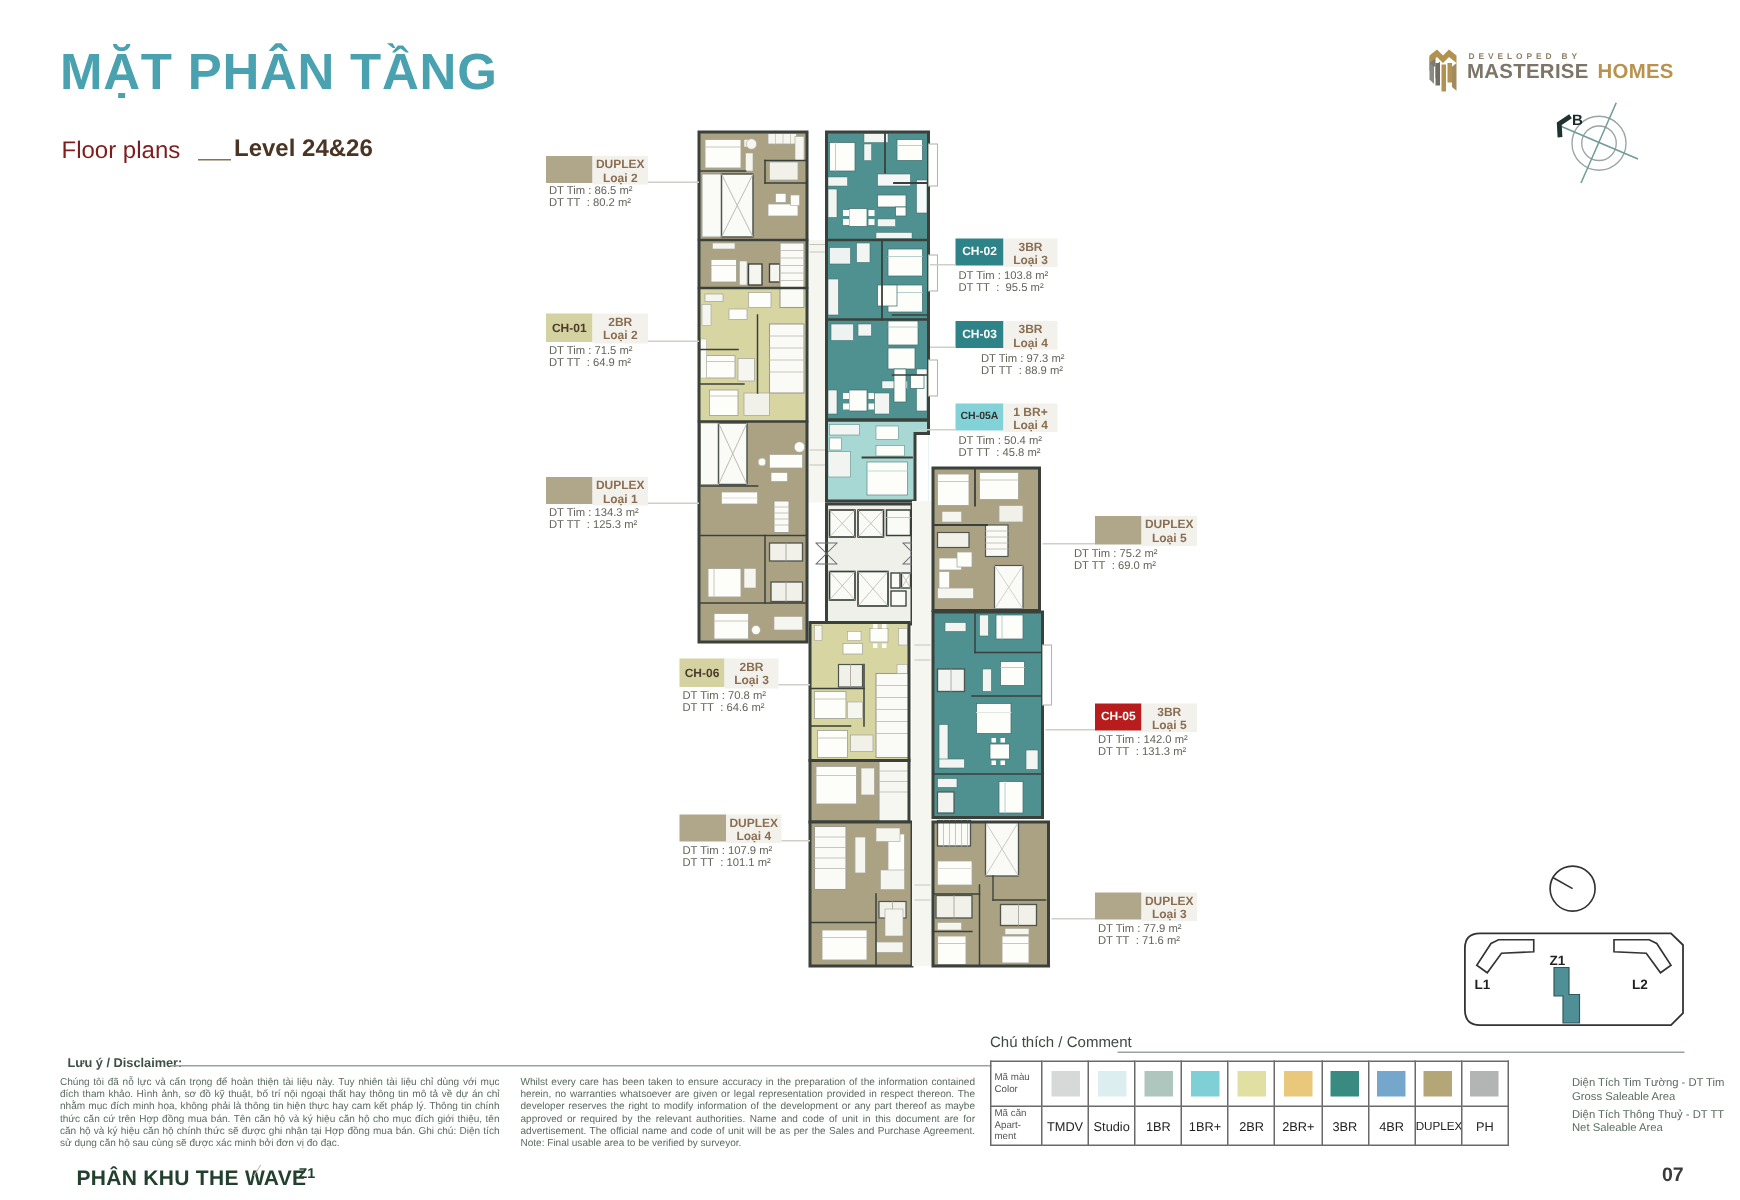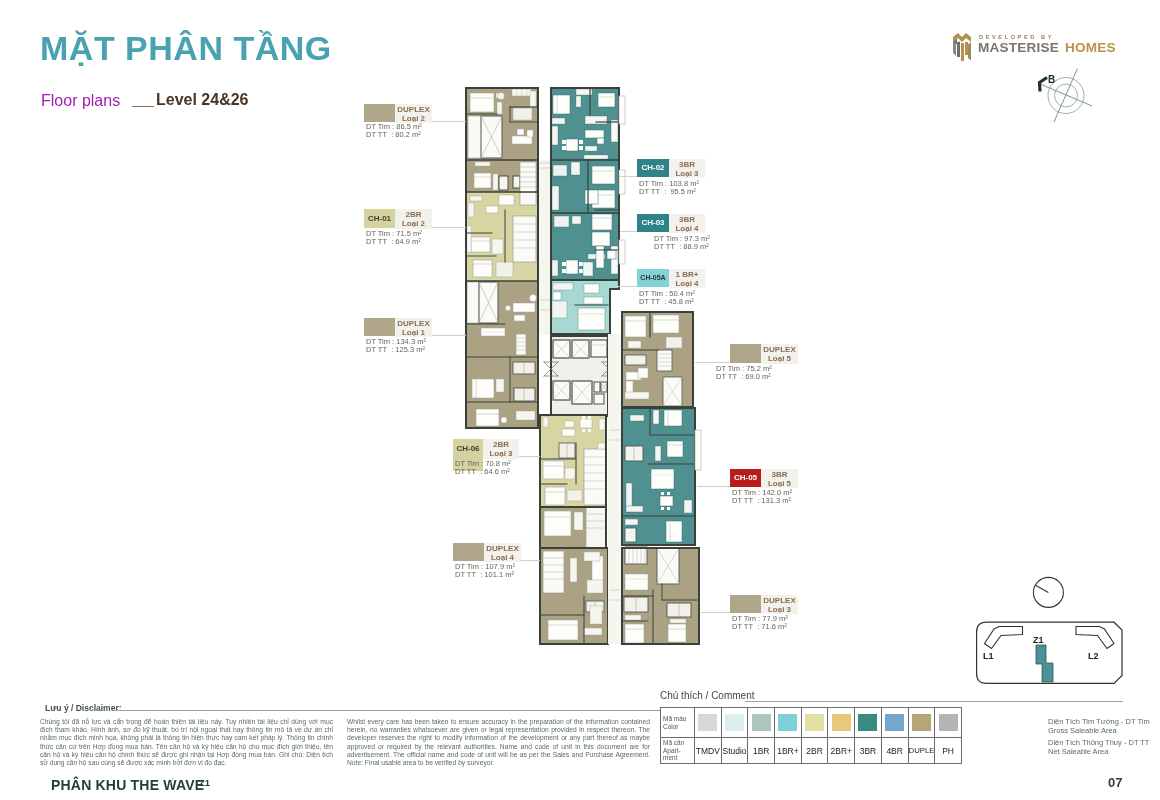--- a/index.html
+++ b/index.html
@@ -6,21 +6,21 @@
   body{width:1160px;height:800px;background:#ffffff;font-family:"Liberation Sans",sans-serif;position:relative;overflow:hidden}
   .abs{position:absolute}
   .lblname{font-size:8px;font-weight:bold;color:#8a6e52;background:#f2f1ec;text-align:center;line-height:9px}
   .dt{font-size:7.5px;color:#63655a;line-height:8px;white-space:nowrap}
 </style>
 </head>
 <body>
 
 <div class="abs" style="left:40px;top:29px;font-size:34px;font-weight:bold;color:#4aa2b0;letter-spacing:0.5px">MẶT PHÂN TẦNG</div>
 
-<div class="abs" style="left:41px;top:92px;font-size:16px;color:#a21caf">Floor plans</div>
+<div class="abs" style="left:41px;top:92px;font-size:16px;color:#7f1d1d">Floor plans</div>
 
 <div class="abs" style="left:132px;top:106px;width:22px;height:1px;background:#8a7352"></div>
 
 <div class="abs" style="left:156px;top:91px;font-size:16px;font-weight:bold;color:#4a3423">Level 24&amp;26</div>
 
 <div id="logo" class="abs" style="left:948px;top:28px">
 <svg width="180" height="40" viewBox="0 0 180 40">
 
   <g>
     <polygon points="5,10 9,6 9,24 12,27 12,13 5,19.5" fill="#7b7b74" transform="translate(0,0)"></polygon>
@@ -609,21 +609,21 @@
   <div class="abs" style="left:364px;top:209px;width:31px;height:19px;background:#d4d2a0;color:#4a3b2a;font-size:8px;font-weight:bold;text-align:center;line-height:19px">CH-01</div>
   <div class="abs lblname" style="left:395px;top:209px;width:37px;height:19px;padding-top:1px">2BR<br>Loại 2</div>
   <div class="abs dt" style="left:366px;top:230px">DT Tim :  71.5 m²<br>DT TT&nbsp;&nbsp;:  64.9 m²</div>
   <div class="abs" style="left:432px;top:227px;width:34px;height:1px;background:#cfcfc8"></div>
 
   <div class="abs" style="left:364px;top:318px;width:31px;height:18px;background:#b0a689"></div>
   <div class="abs lblname" style="left:395px;top:318px;width:37px;height:18px;padding-top:1px">DUPLEX<br>Loại 1</div>
   <div class="abs dt" style="left:366px;top:338px">DT Tim : 134.3 m²<br>DT TT&nbsp;&nbsp;: 125.3 m²</div>
   <div class="abs" style="left:432px;top:335px;width:34px;height:1px;background:#cfcfc8"></div>
 
-  <div class="abs" style="left:453px;top:439px;width:30px;height:32px;background:#d4d2a0;color:#4a3b2a;font-size:8px;font-weight:bold;text-align:center;line-height:19px">CH-06</div>
+  <div class="abs" style="left:453px;top:439px;width:30px;height:19px;background:#d4d2a0;color:#4a3b2a;font-size:8px;font-weight:bold;text-align:center;line-height:19px">CH-06</div>
   <div class="abs lblname" style="left:483px;top:439px;width:36px;height:19px;padding-top:1px">2BR<br>Loại 3</div>
   <div class="abs dt" style="left:455px;top:460px">DT Tim :  70.8 m²<br>DT TT&nbsp;&nbsp;:  64.6 m²</div>
   <div class="abs" style="left:519px;top:456px;width:21px;height:1px;background:#cfcfc8"></div>
 
   <div class="abs" style="left:453px;top:543px;width:31px;height:18px;background:#b0a689"></div>
   <div class="abs lblname" style="left:484px;top:543px;width:37px;height:18px;padding-top:1px">DUPLEX<br>Loại 4</div>
   <div class="abs dt" style="left:455px;top:563px">DT Tim : 107.9 m²<br>DT TT&nbsp;&nbsp;: 101.1 m²</div>
   <div class="abs" style="left:521px;top:560px;width:19px;height:1px;background:#cfcfc8"></div>
 
   <div class="abs" style="left:637px;top:159px;width:32px;height:18px;background:#2e8388;color:#fff;font-size:8px;font-weight:bold;text-align:center;line-height:18px">CH-02</div>
@@ -669,21 +669,21 @@
 
 <div class="abs" style="left:171px;top:775px;font-size:11px;color:#b9bdb3">⁄</div>
 
 <div class="abs" style="left:199px;top:777px;font-size:9.5px;font-weight:bold;color:#22402e">Z1</div>
 
 <div class="abs" style="left:660px;top:690px;font-size:10px;color:#3f4a43">Chú thích / Comment</div>
 
 <div class="abs" style="left:745px;top:701px;width:378px;height:1px;background:#9aa39c"></div>
 
 <div id="legend" class="abs" style="left:660px;top:707px">
-<table style="border-collapse:collapse;table-layout:fixed;width:302px" cellpadding="0" cellspacing="0">
+<table style="border-collapse:collapse;table-layout:fixed;width:346px" cellpadding="0" cellspacing="0">
   <tbody>
         <tr style="height:30px">
     <td style="border:1px solid #6a6a6a;width:31px;font-size:6.5px;color:#555;padding:0 0 0 2px;vertical-align:middle;line-height:7.5px">Mã màu<br>Color</td>
     <td style="border:1px solid #6a6a6a;padding:0">
             <div style="width:19px;height:17px;background:#d7d9d9;margin:auto"></div>
           </td>
     <td style="border:1px solid #6a6a6a;padding:0">
             <div style="width:19px;height:17px;background:#ddeef0;margin:auto"></div>
           </td>
     <td style="border:1px solid #6a6a6a;padding:0">

